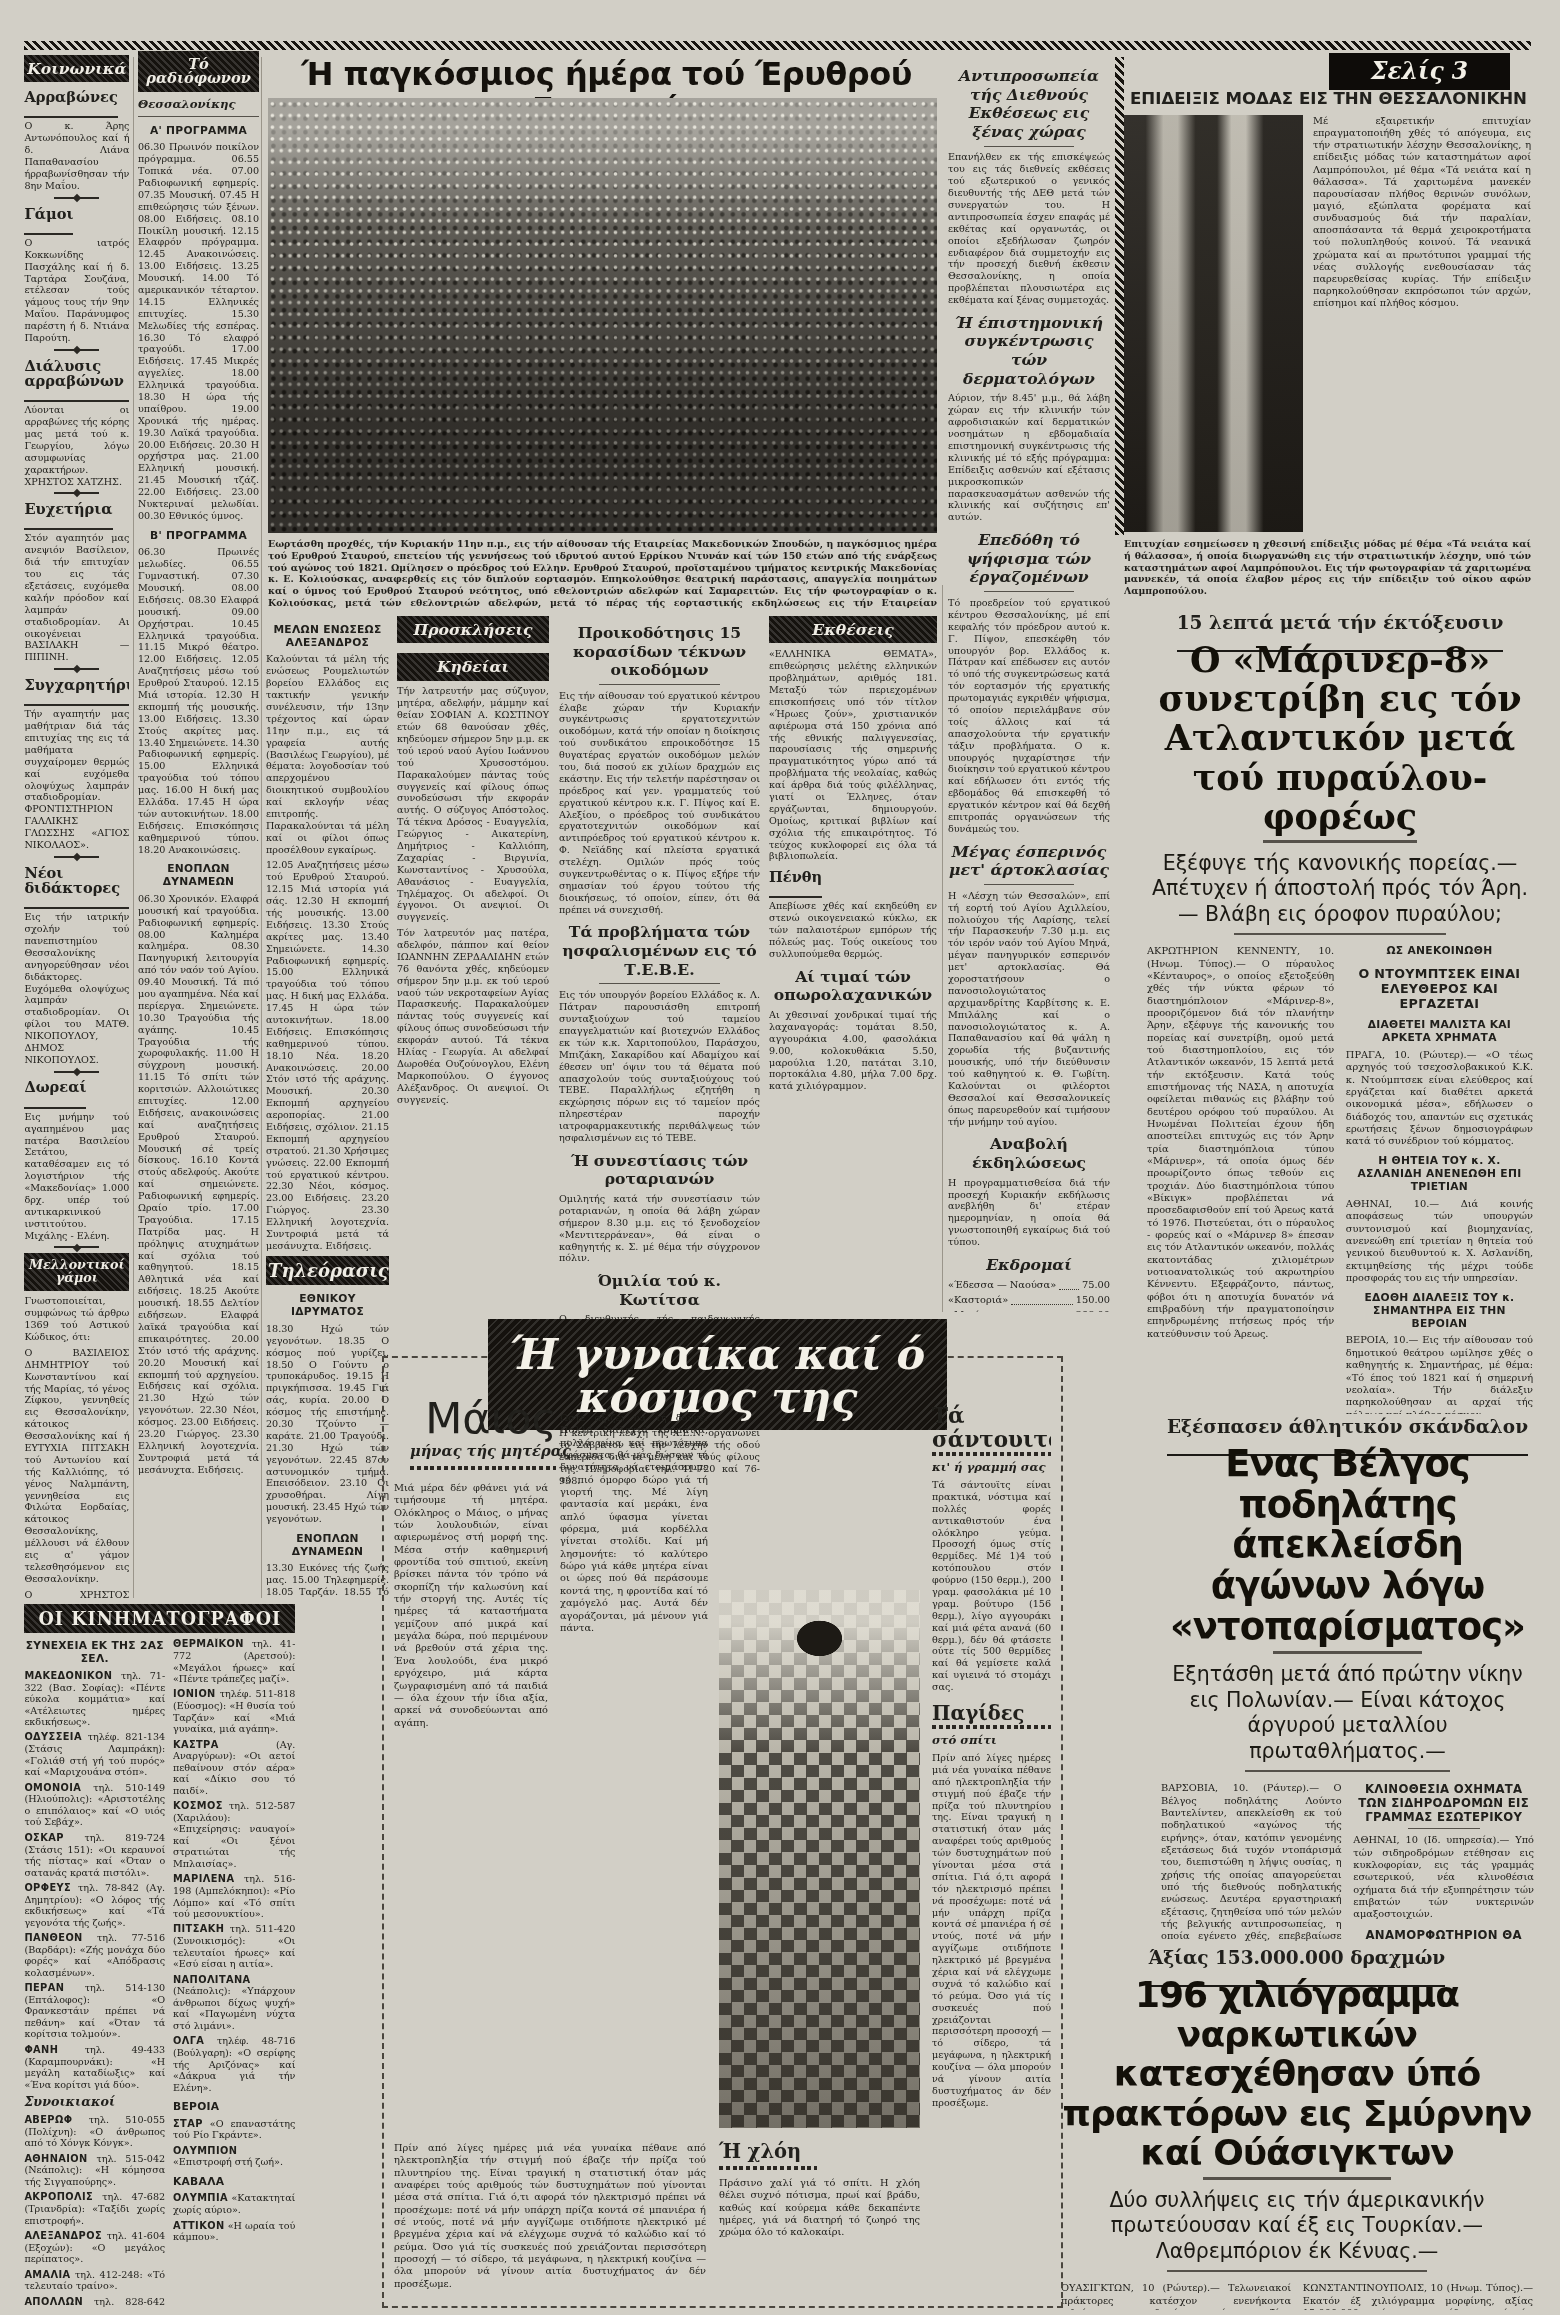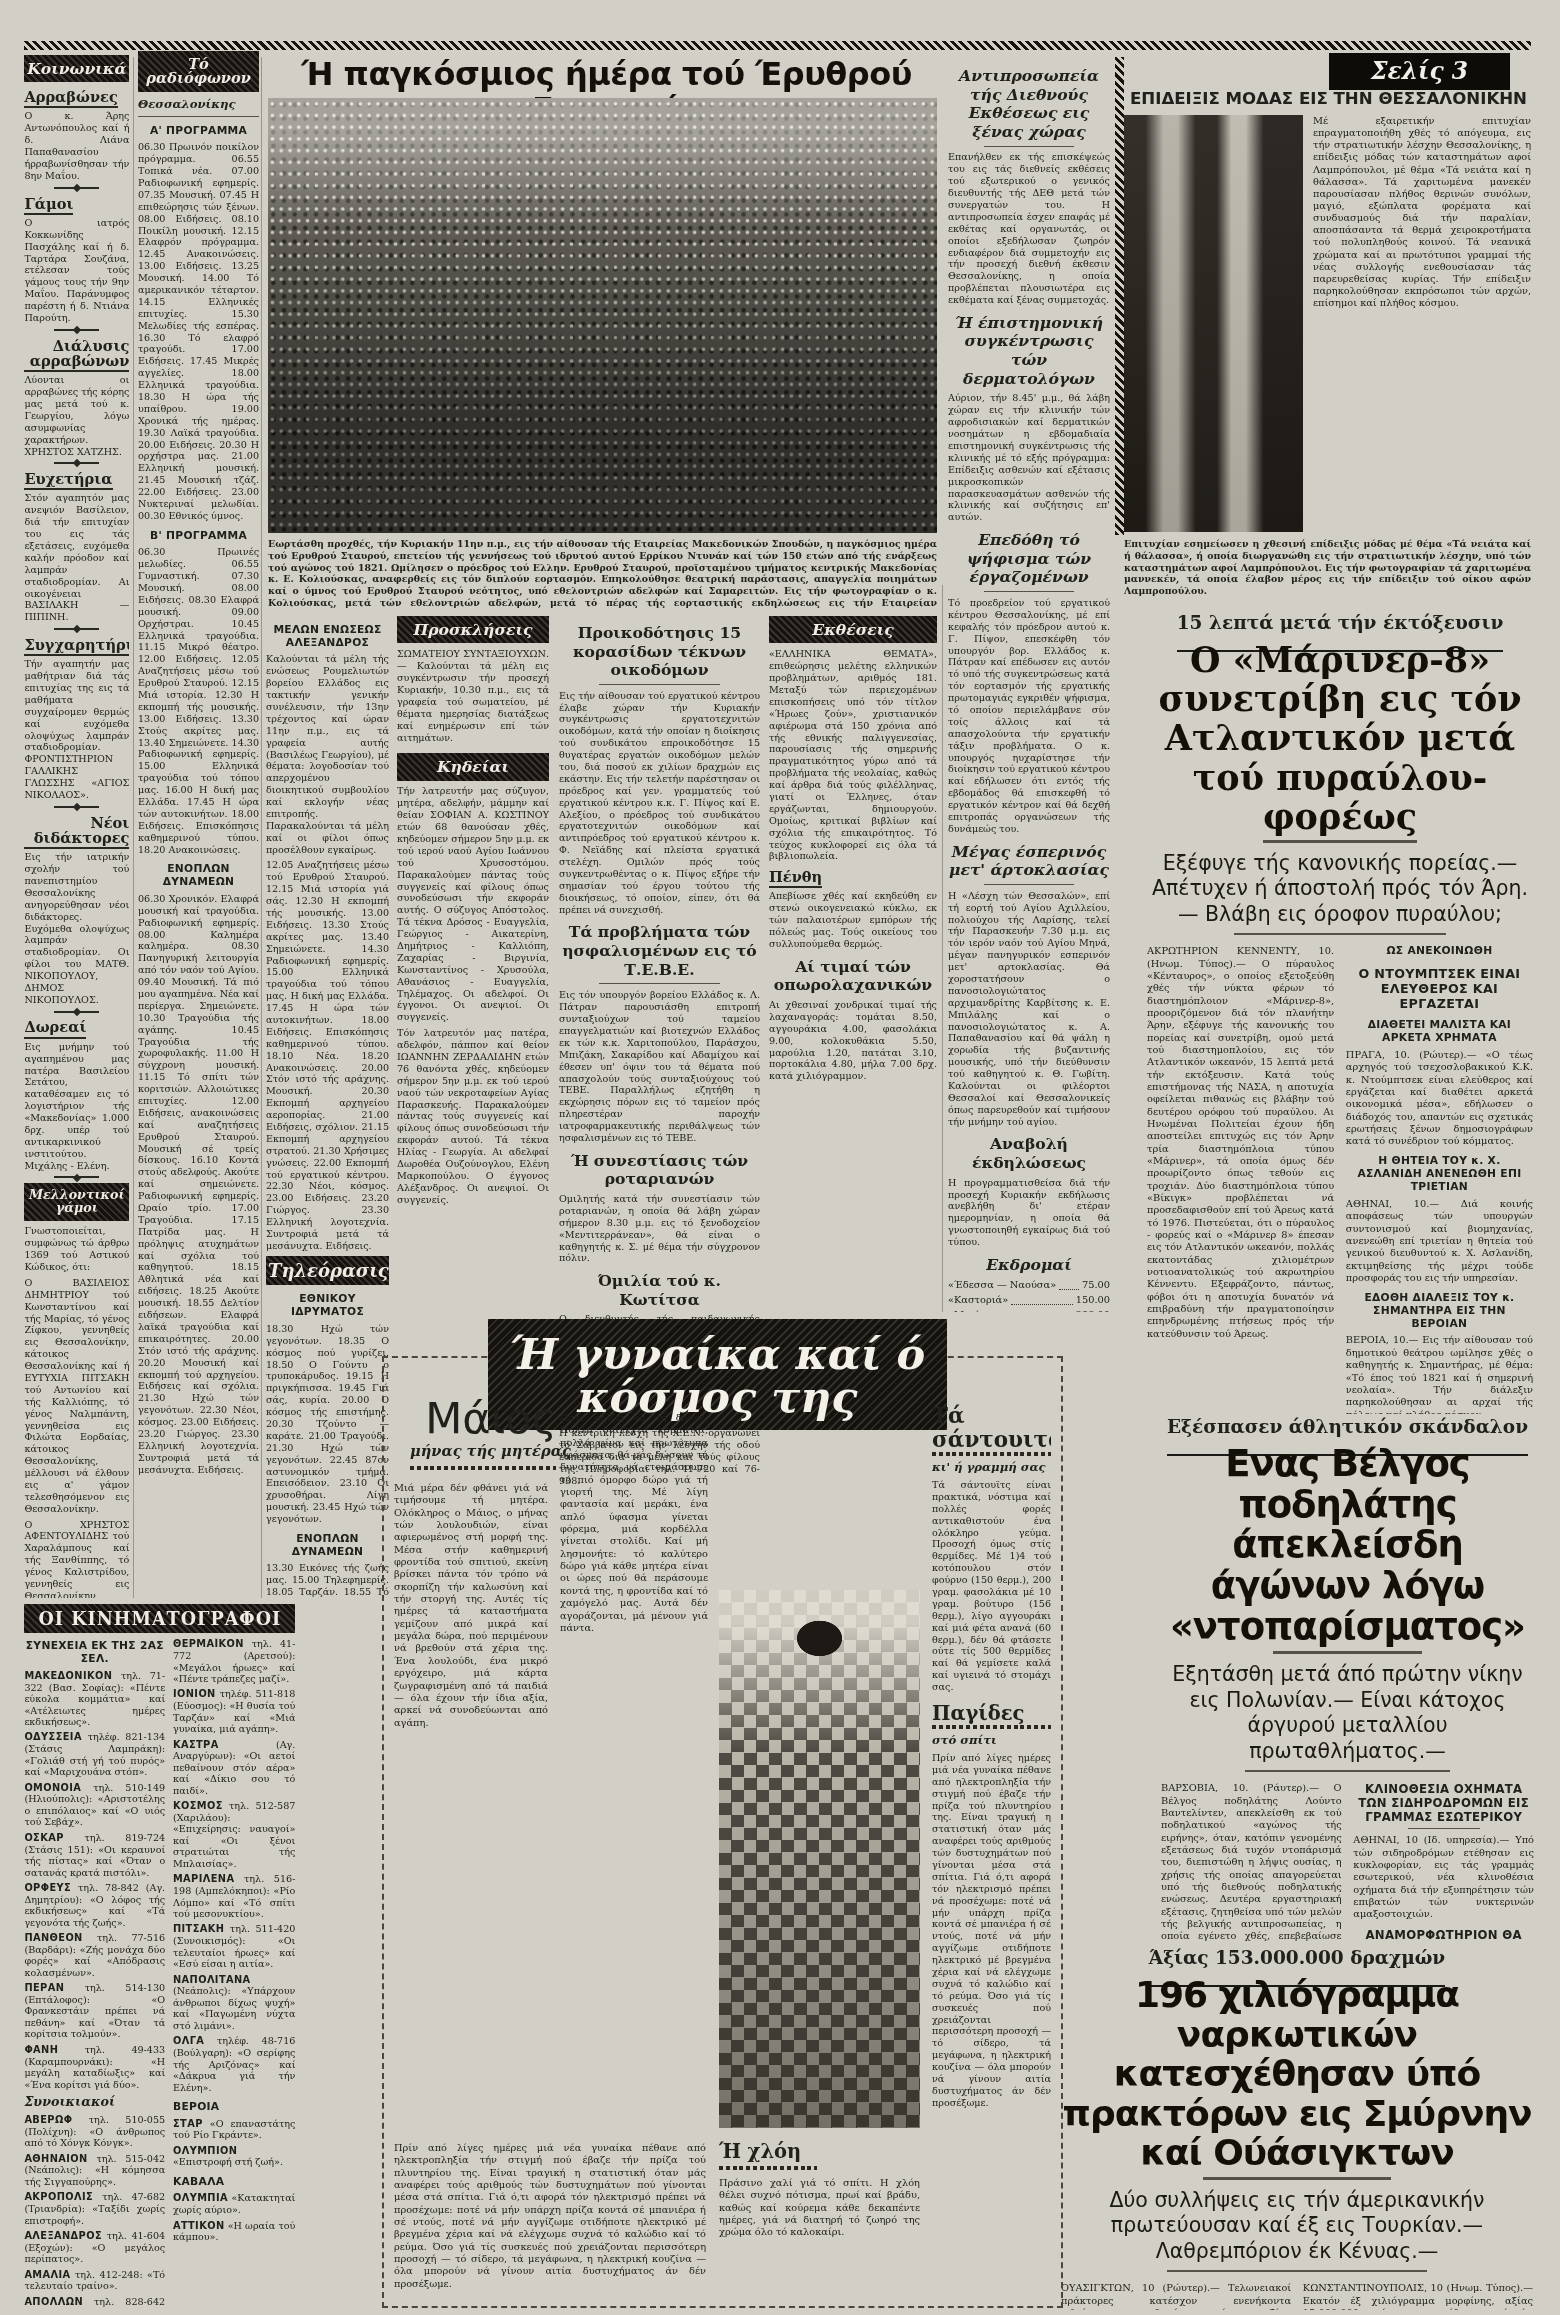--- a/index.html
+++ b/index.html
@@ -10,21 +10,21 @@
   
   .orn{height:8.8px;background:repeating-linear-gradient(45deg,#17140f 0 2.9px,#d2cfc6 2.9px 5.9px);}
   .vorn{width:8.8px;background:repeating-linear-gradient(45deg,#17140f 0 2.9px,#d2cfc6 2.9px 5.9px);}
   .vr{width:1px;background:#9a958a;}
   .hr1{height:1px;background:#55514a;}
   
   .bt{font:9.6px/1.24 "DejaVu Serif",serif;text-align:justify;margin:0 0 3.9px;}
   .bt10{font:9.8px/1.26 "DejaVu Serif",serif;text-align:justify;margin:0 0 3.9px;}
   .cap{font:9.4px/1.25 "DejaVu Serif",serif;text-align:justify;font-weight:bold;}
   .sh{font:bold 14.6px/1.05 "DejaVu Serif",serif;margin:6.8px 0 2px;}
-  .sh .uln{display:inline-block;border-bottom:2px solid #2a2823;padding-bottom:2px;text-align:right;}
+  .sh .uln{display:inline-block;border-bottom:2px solid #2a2823;padding-bottom:12px;}
   .shc2{font:bold 15.6px/1.2 "DejaVu Serif",serif;text-align:center;margin:7.8px 0 3.9px;}
   .ssh{font:bold italic 11.7px/1.2 "DejaVu Serif",serif;text-align:left;margin:2px 0 4.9px;}
   .caps{font:bold 10.7px/1.2 "DejaVu Sans",sans-serif;text-align:center;margin:7.8px 0 3.9px;letter-spacing:0.3px;}
   .nbanner{background:#15120e;background-image:repeating-linear-gradient(45deg,rgba(255,255,255,.14) 0 2px,transparent 2px 4.9px);
            color:#efece4;text-align:center;font:bold 15.6px/1 "DejaVu Serif",serif;padding:5.9px 2px;margin:0 0 4.9px;}
   .sep{width:45px;margin:4.9px auto;border-top:2px solid #2a2823;position:relative;}
   .sep:after{content:"";position:absolute;left:50%;top:-3.9px;width:5.9px;height:5.9px;background:#2a2823;transform:translateX(-50%) rotate(45deg);}
   .photo{background-color:#56534d;}
   .crowd{background-image:
      linear-gradient(180deg,rgba(230,228,220,.55) 0 8%,rgba(120,118,110,.25) 30%,rgba(20,18,15,.55) 75%),
@@ -147,21 +147,20 @@
     <div class="nbanner" style="font-style:italic;font-size:18px;text-align:center;">Τηλεόρασις</div>
     <p class="caps">ΕΘΝΙΚΟΥ ΙΔΡΥΜΑΤΟΣ</p>
     <p class="bt">18.30 Ηχώ τών γεγονότων. 18.35 Ο κόσμος πού γυρίζει. 18.50 Ο Γούντυ ο τρυποκάρυδος. 19.15 Η πριγκήπισσα. 19.45 Γιά σάς, κυρία. 20.00 Ο κόσμος τής επιστήμης. 20.30 Τζούντο — καράτε. 21.00 Τραγούδι. 21.30 Ηχώ τών γεγονότων. 22.45 87ον αστυνομικόν τμήμα. Επεισόδειον. 23.10 Οι χρυσοθήραι. Λίγη μουσική. 23.45 Ηχώ τών γεγονότων.</p>
     <p class="caps">ΕΝΟΠΛΩΝ ΔΥΝΑΜΕΩΝ</p>
     <p class="bt">13.30 Εικόνες τής ζωής μας. 15.00 Τηλεφημερίς. 18.05 Ταρζάν. 18.55 Τό θέατρο τών εργαζομένων. 19.00 Γιά σάς καί τό σπίτι. 19.15 Γιά νά γνωρίσουμε τήν Ελλάδα. 19.45 Φοιτητικοί παλμοί. 20.15 Παιδική ώρα. 20.45 Νέοι ορίζοντες. 21.00 Αλλαγές. 21.30 Τηλεφημερίς. Κουΐζ. 23.00 Τό εύθυμο πρόγραμμα. 23.15 Τουρισμός 71. 00.30 Η ημέρα σέ πέντε λεπτά.</p>
 
   </div>
 
   <div class="abs col" style="left:397px;top:616px;width:152px;height:981px;">
     <div class="nbanner" style="font-style:italic;">Προσκλήσεις</div>
-    <p class="bt">ΣΩΜΑΤΕΙΟΥ ΣΥΝΤΑΞΙΟΥΧΩΝ.— Καλούνται τά μέλη εις συγκέντρωσιν τήν προσεχή Κυριακήν, 10.30 π.μ., εις τά γραφεία τού σωματείου, μέ θέματα ημερησίας διατάξεως καί ενημέρωσιν επί τών αιτημάτων.</p>
     <div class="nbanner" style="font-style:italic;margin-top:9.8px;">Κηδείαι</div>
     <div>
 
     <p class="bt">Τήν λατρευτήν μας σύζυγον, μητέρα, αδελφήν, μάμμην καί θείαν ΣΟΦΙΑΝ Α. ΚΩΣΤΙΝΟΥ ετών 68 θανούσαν χθές, κηδεύομεν σήμερον 5ην μ.μ. εκ τού ιερού ναού Αγίου Ιωάννου τού Χρυσοστόμου. Παρακαλούμεν πάντας τούς συγγενείς καί φίλους όπως συνοδεύσωσι τήν εκφοράν αυτής. Ο σύζυγος Απόστολος. Τά τέκνα Δρόσος - Ευαγγελία, Γεώργιος - Αικατερίνη, Δημήτριος - Καλλιόπη, Ζαχαρίας - Βιργινία, Κωνσταντίνος - Χρυσούλα, Αθανάσιος - Ευαγγελία, Τηλέμαχος. Οι αδελφοί. Οι έγγονοι. Οι ανεψιοί. Οι συγγενείς.</p>
         <p class="bt">Τόν λατρευτόν μας πατέρα, αδελφόν, πάππον καί θείον ΙΩΑΝΝΗΝ ΖΕΡΔΑΛΙΔΗΝ ετών 76 θανόντα χθές, κηδεύομεν σήμερον 5ην μ.μ. εκ τού ιερού ναού τών νεκροταφείων Αγίας Παρασκευής. Παρακαλούμεν πάντας τούς συγγενείς καί φίλους όπως συνοδεύσωσι τήν εκφοράν αυτού. Τά τέκνα Ηλίας - Γεωργία. Αι αδελφαί Δωροθέα Ουζούνογλου, Ελένη Μαρκοπούλου. Ο έγγονος Αλέξανδρος. Οι ανεψιοί. Οι συγγενείς.</p>
       </div>
   </div>
 
   <div class="abs col" style="left:559px;top:616px;width:201px;height:981px;">
     <div class="shc2">Προικοδότησις 15 κορασίδων τέκνων οικοδόμων</div>

